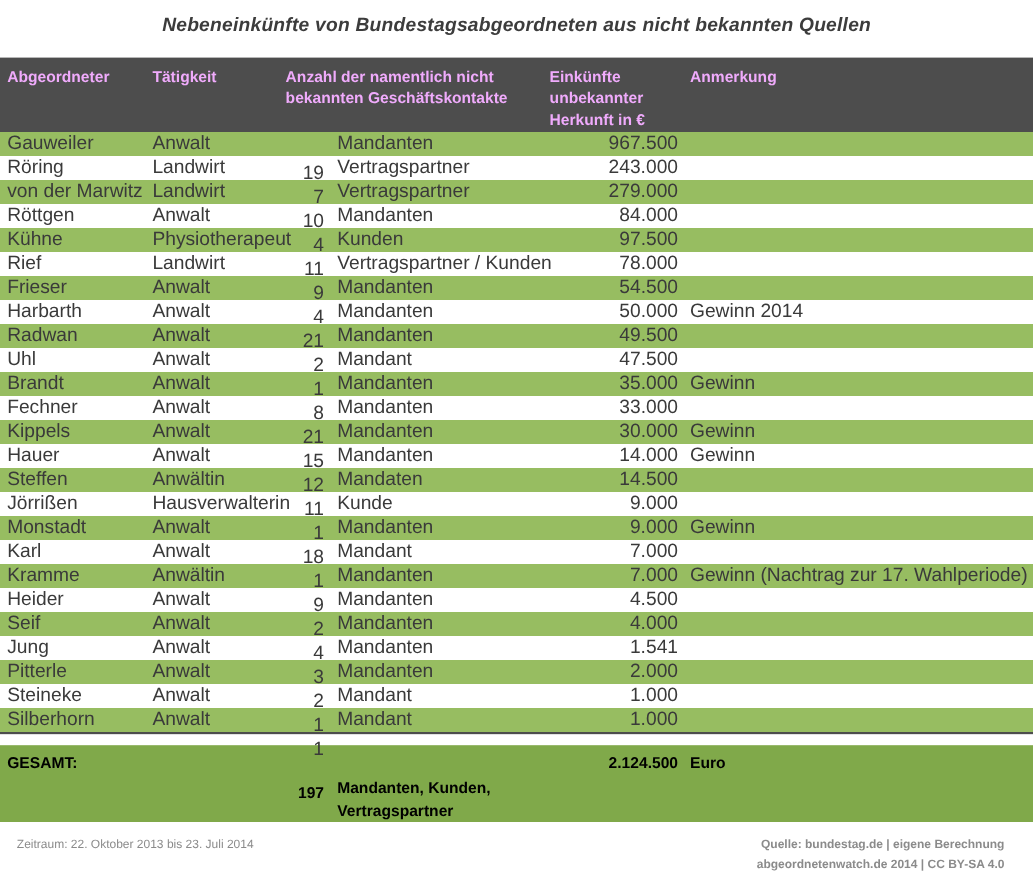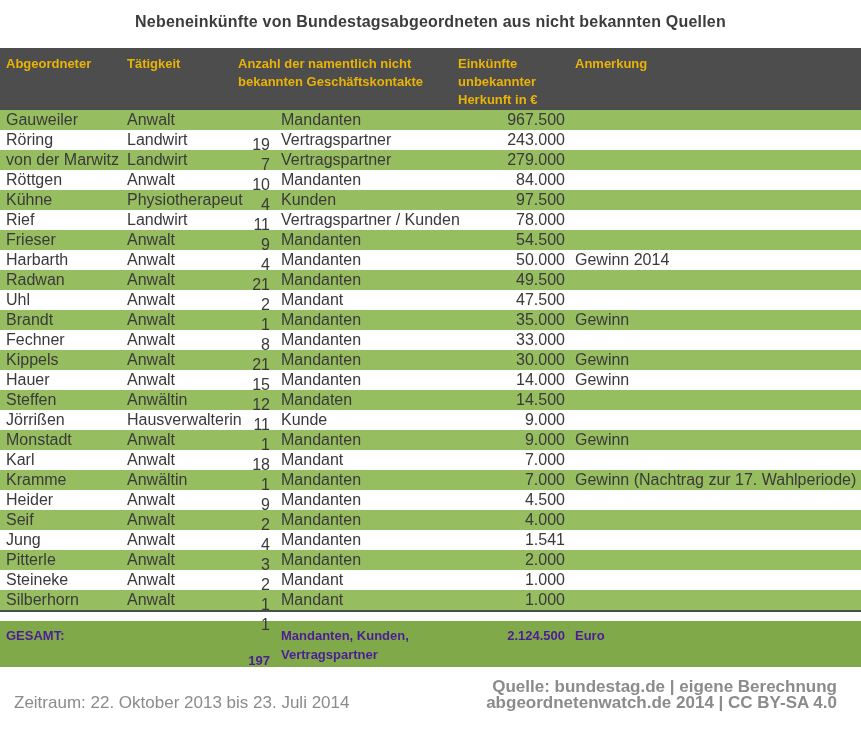--- a/index.html
+++ b/index.html
@@ -17,31 +17,32 @@
     color: #3a3a3a;
   }
   .title {
     padding-top: 13px;
     height: 35px;
     text-align: center;
     font-size: 16px;
     font-weight: bold;
     color: #3c3c3c;
     letter-spacing: 0.2px;
+    font-style: italic;
   }
   
   .grid {
     display: grid;
     grid-template-columns: 121px 111px 38px 182px 113px 1fr;
     width: 861px;
     box-sizing: border-box;
   }
   .thead {
     background: #4d4d4d;
-    color: #eab308;
+    color: #f0abfc;
     font-weight: bold;
     font-size: 13px;
     height: 62px;
     padding-top: 7px;
     line-height: 18px;
     box-sizing: border-box;
   }
   .thead .h1 { grid-column: 1; padding-left: 6px; }
   .thead .h2 { grid-column: 2; padding-left: 6px; }
   .thead .h3 { grid-column: 3 / 5; padding-left: 6px; }
@@ -57,34 +58,34 @@
   .c3n { text-align: right; margin-top: 25px; }
   .c3l { padding-left: 11px; }
   .c4 { text-align: right; }
   .c5 { padding-left: 10px; }
   .sep-line { height: 2px; background: #4d4d4d; width: 861px; }
   .sep-gap { height: 9px; background: #ffffff; }
   .total-row {
     background: #80a94a;
     font-weight: bold;
     font-size: 13px;
-    height: 46px;
+    height: 64px;
     padding-top: 5px;
     line-height: 19px;
     box-sizing: border-box;
-    color: #4c1d95;
+    color: #000000;
   }
   .footer {
     display: flex;
     justify-content: space-between;
-    align-items: flex-end;
+    align-items: flex-start;
     margin-top: 12px;
     padding-left: 14px;
     padding-right: 24px;
-    font-size: 17px;
+    font-size: 10px;
     color: #8b8b8b;
     line-height: 16px;
   }
   .footer .right { text-align: right; font-weight: bold; }
 </style>
 </head>
 <body>
 
 <div class="page">
 
@@ -301,21 +302,21 @@
       </div>
     </div>
 
   <div class="sep-line"></div>
   <div class="sep-gap"></div>
 
   <div class="grid total-row">
     <div class="cell c1">GESAMT:</div>
     <div class="cell c2"></div>
     <div class="cell c3n">197</div>
-    <div class="cell c3l" style="white-space: normal;">Mandanten, Kunden, Vertragspartner</div>
+    <div class="cell c3l" style="white-space: normal; margin-top: 21px;">Mandanten, Kunden, Vertragspartner</div>
     <div class="cell c4">2.124.500</div>
     <div class="cell c5">Euro</div>
   </div>
 
   <div class="footer">
     <div class="left">Zeitraum: 22. Oktober 2013 bis 23. Juli 2014</div>
     <div class="right">
       <div>Quelle: bundestag.de | eigene Berechnung</div>
       <div>abgeordnetenwatch.de 2014 | CC BY-SA 4.0</div>
     </div>

